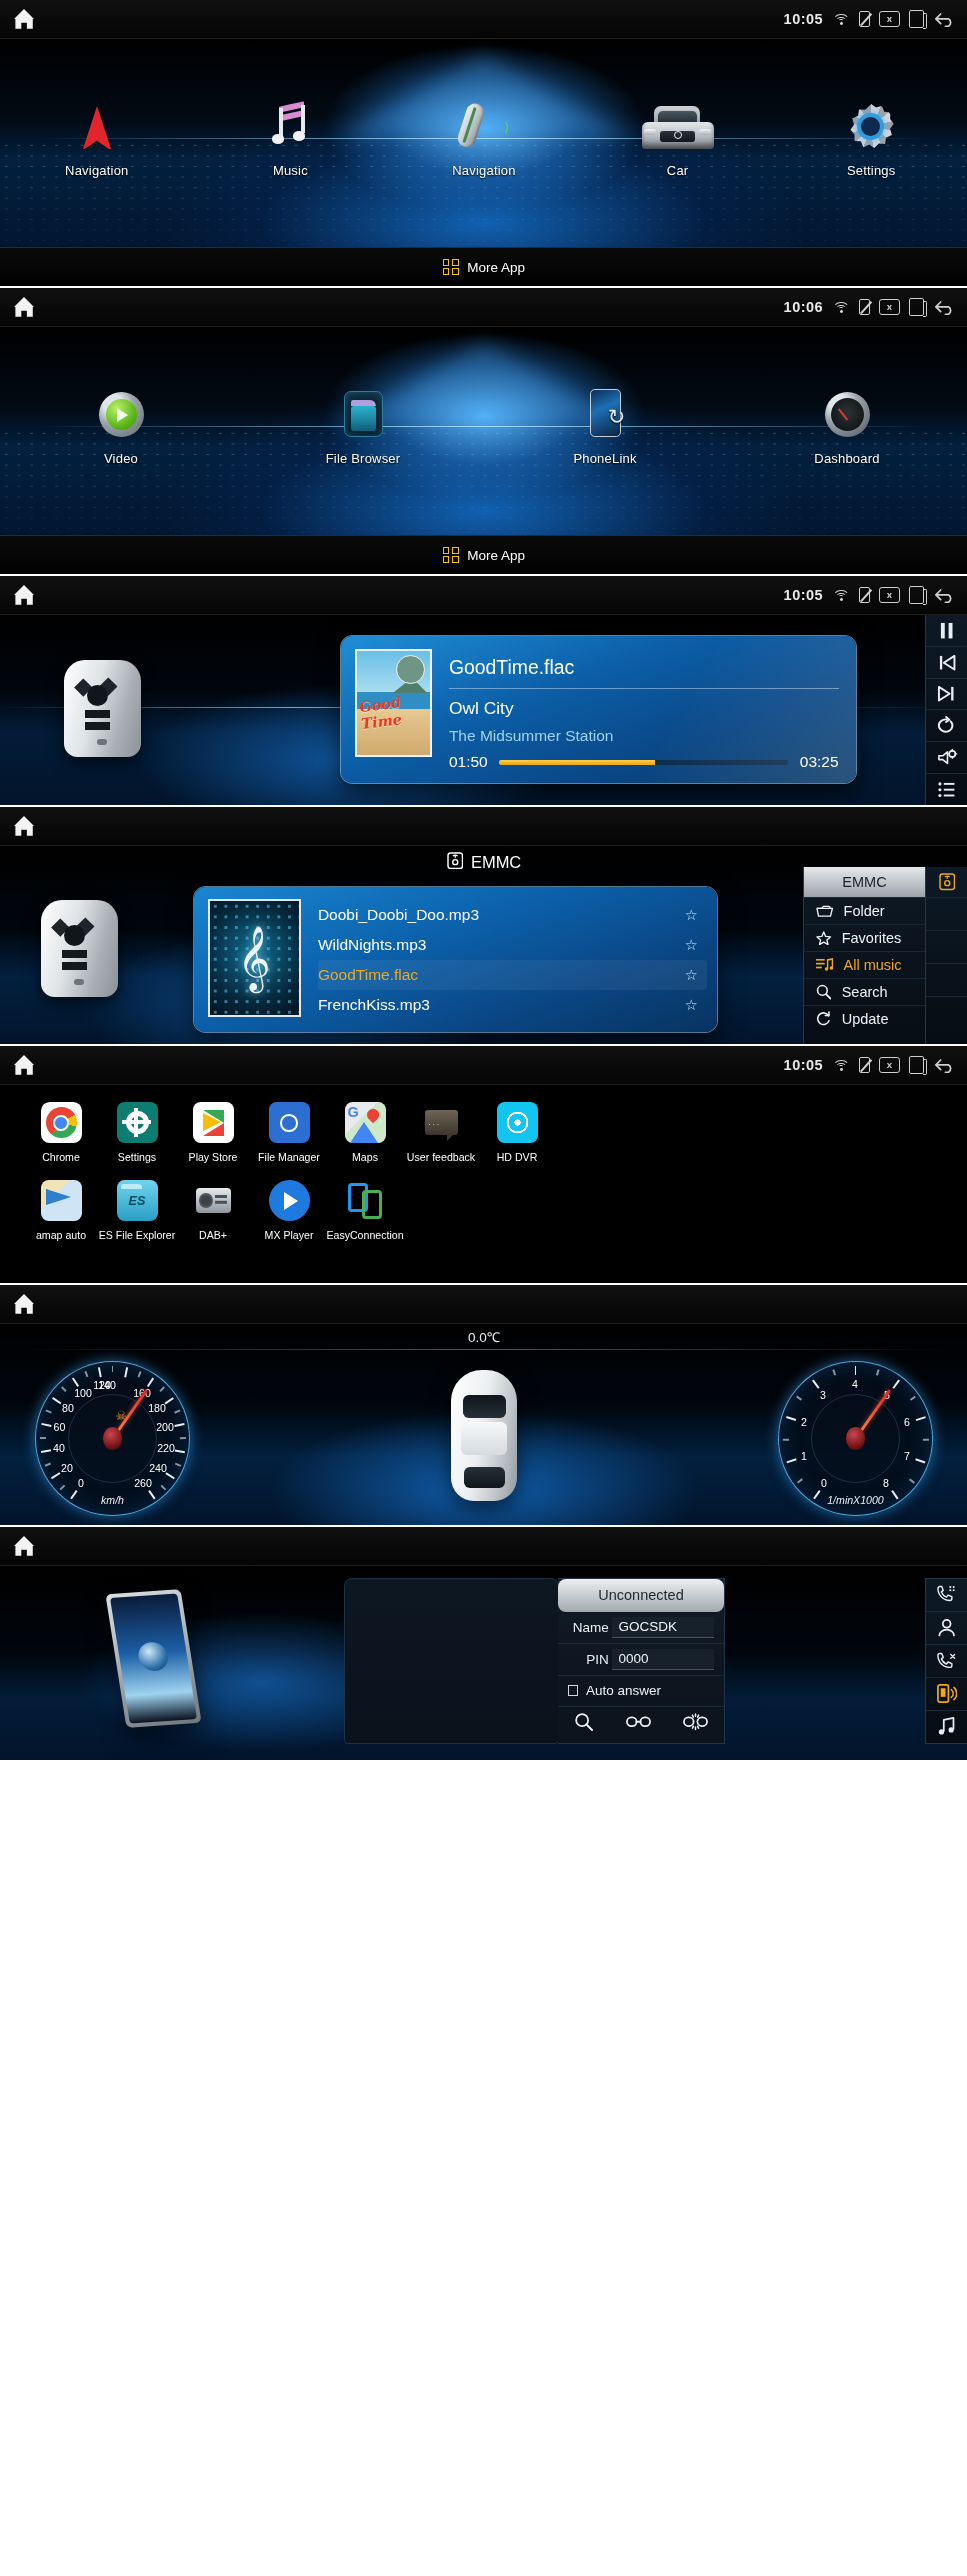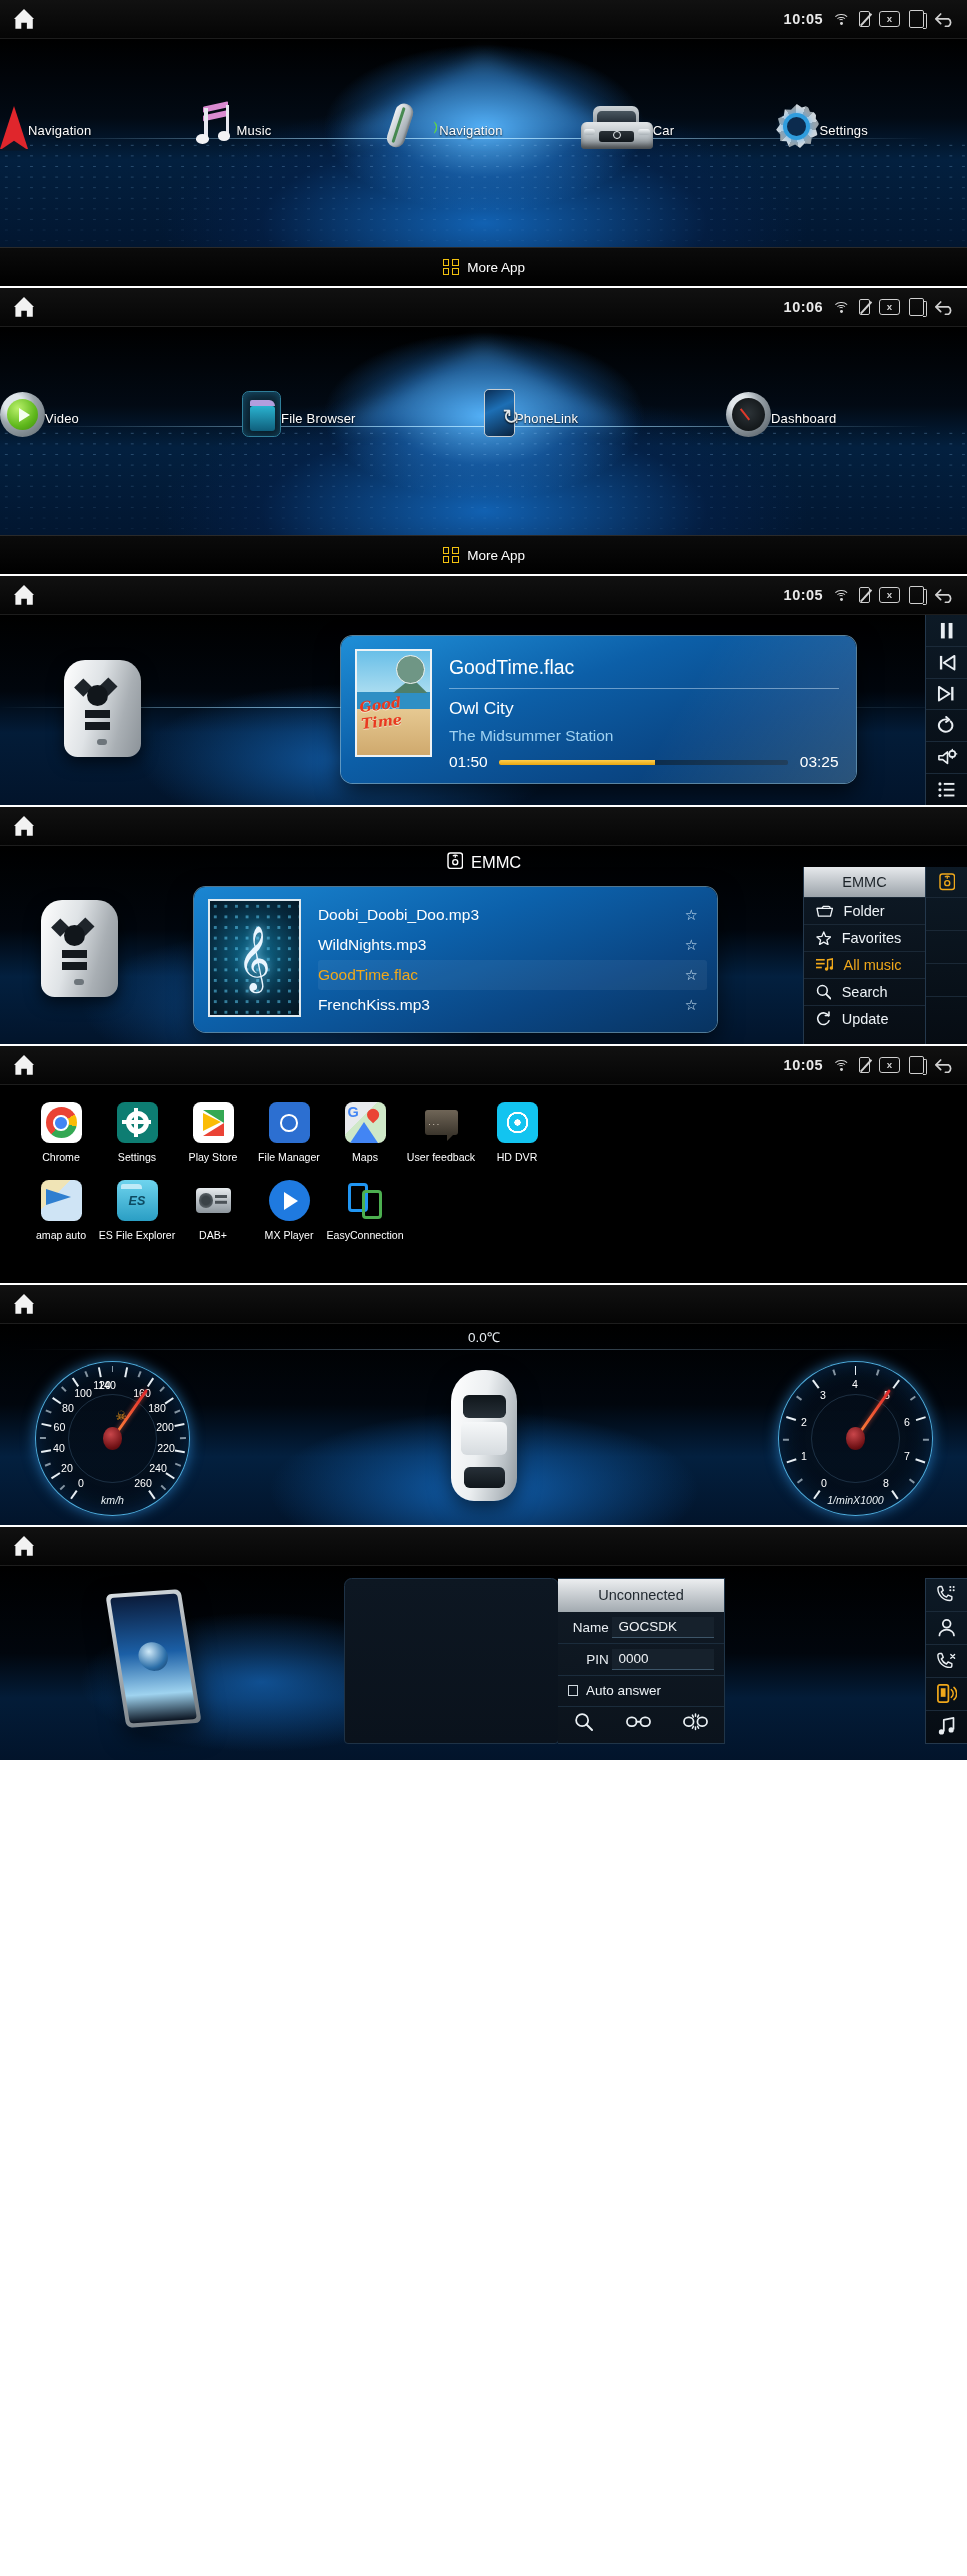--- a/index.html
+++ b/index.html
@@ -85,21 +85,21 @@
     background:linear-gradient(90deg,rgba(120,200,255,0),rgba(170,225,255,.9),rgba(120,200,255,0));
   }
   .dots{
     position:absolute; left:0; right:0; top:101px; bottom:0;
     background-image:radial-gradient(rgba(150,205,255,.35) 1px, transparent 1px);
     background-size:12.6px 10.6px;
     -webkit-mask-image:linear-gradient(180deg,rgba(0,0,0,.9),rgba(0,0,0,.15));
             mask-image:linear-gradient(180deg,rgba(0,0,0,.9),rgba(0,0,0,.15));
   }
   .home-row{ position:absolute; left:0; right:0; top:60px; display:flex; z-index:4; }
-  .home-item{ flex:1; display:flex; align-items:center; }
+  .home-item{ flex:1; display:flex; flex-direction:column; align-items:center; }
   .home-item .glyph{ height:50px; display:flex; align-items:flex-end; justify-content:center; }
   .home-item .lbl{ margin-top:13.5px; font-size:13px; color:#fff; letter-spacing:0.2px;
                    text-shadow:0 1px 1.9px #000; }
 
   
   .nav-arrow{ width:0;height:0;border-left:14.5px solid transparent;border-right:14.5px solid transparent;
               border-bottom:43px solid #e0262c; position:relative; }
   .nav-arrow:after{ content:""; position:absolute; left:-14.5px; top:31px; width:29px;height:13.5px;
                     background:#0b1726; clip-path:polygon(0 100%,50% 28%,100% 100%); }
   .music-note{ position:relative; width:43px;height:45px; }
@@ -413,21 +413,21 @@
   .bt-phone .scr{ position:absolute; inset:3.9px; border-radius:3.9px;
              background:linear-gradient(180deg,#0b1c3b 0%, #1b5fa6 45%, #9fd3ef 78%, #0a1320 100%); }
   .bt-phone .orb{ position:absolute; left:50%; top:38%; width:29px;height:29px; margin-left:-14.5px;
              border-radius:50%; background:radial-gradient(circle at 38% 32%, #cfe9f8, #2b6ea8 62%, #123459 100%); }
   .bt-panel{ position:absolute; left:344px; top:11.6px; width:215px; height:166px; border-radius:7.7px 7.7px 3.9px 3.9px;
              background:linear-gradient(180deg,#0d1722 0%, #0a121c 100%);
              border:1px solid #1e3246; }
   .bt-dev{ position:absolute; left:558px; top:11.6px; width:167px; height:166px;
            background:linear-gradient(180deg,#111b26,#0b131c); border:1px solid #203548; border-left:none; }
   .bt-dev .hd{ height:33px; display:flex; align-items:center; justify-content:center; font-size:14.5px;
-               color:#222a31; background:linear-gradient(180deg,#eceef0,#a2aab0); }
+               color:#222a31; background:linear-gradient(180deg,#eceef0,#a2aab0);border-radius:8px; }
   .bt-row{ display:flex; align-items:center; height:32px; border-bottom:1px solid #1b2c3c; padding:0 9.7px; gap:3px; }
   .bt-row .k{ font-size:13.5px; color:#e9eef2; width:41px; text-align:right; }
   .bt-row .v{ flex:1; height:21px; background:#16212c; border-bottom:1px solid #3d5568;
               display:flex; align-items:center; padding-left:6.8px; font-size:13.5px; color:#f0f3f6; }
   .bt-auto{ display:flex; align-items:center; gap:7.7px; height:31px; padding-left:9.7px;
             border-bottom:1px solid #1b2c3c; font-size:13.5px; color:#eef3f7; }
   .bt-auto .cb{ width:10.6px;height:10.6px; border:1.4px solid #cfd8de; }
   .bt-actions{ display:flex; align-items:center; justify-content:space-around; height:35px; color:#eaf0f4; }
   .bt-vbar{ position:absolute; right:0; top:11.6px; height:166px; width:43px;
             background:linear-gradient(180deg,#0d1a26,#060c13); border:1px solid #24384c;

